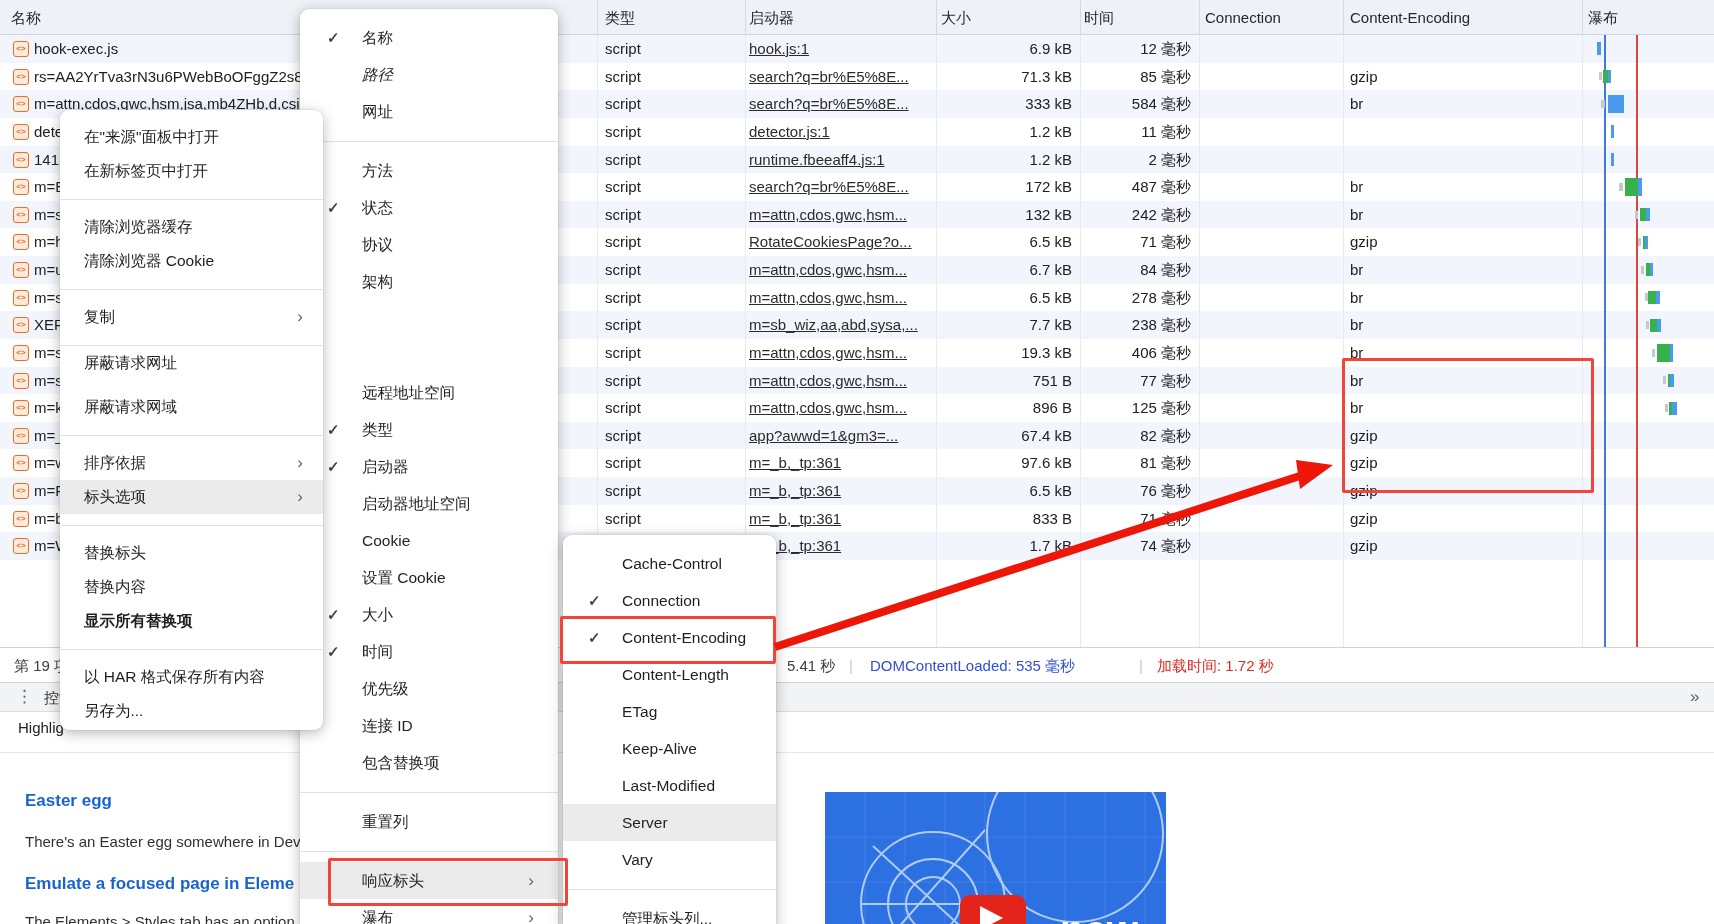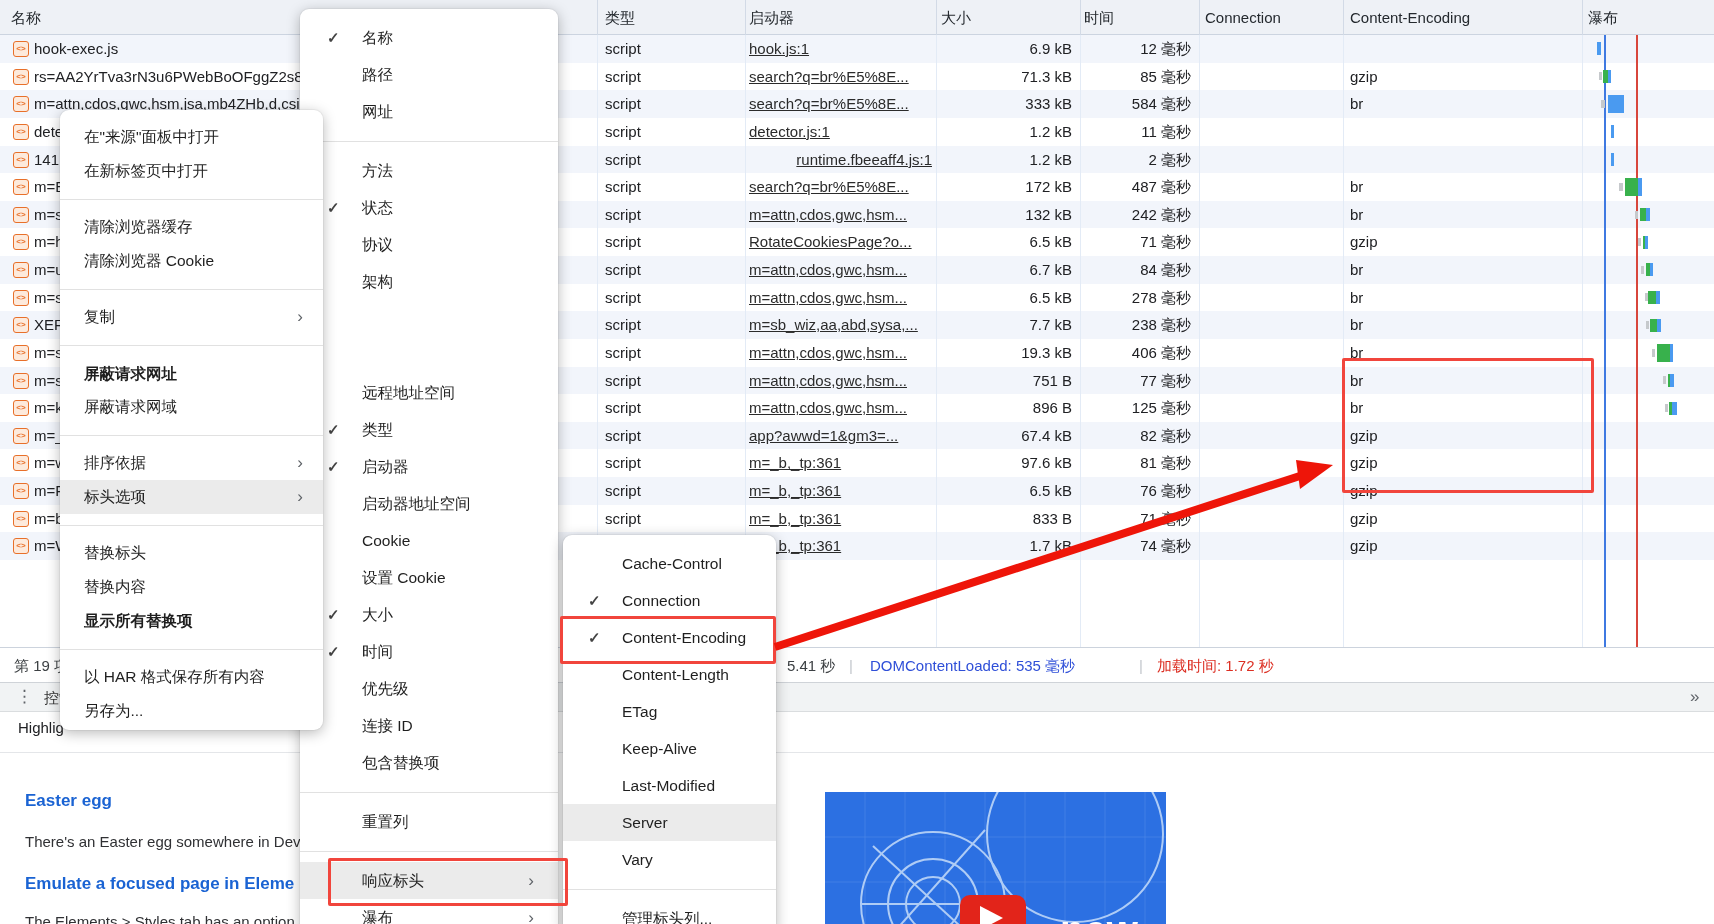--- a/index.html
+++ b/index.html
@@ -102,21 +102,21 @@
         <div class="cell link" style="left: 749px; width: 183px;">detector.js:1</div>
         <div class="cell r" style="left: 936px; width: 136px;">1.2 kB</div>
         <div class="cell r" style="left: 1080px; width: 111px;">11 毫秒</div>
         <div class="cell" style="left: 1206px; width: 135px;"></div>
         <div class="cell" style="left: 1350px; width: 230px;"></div>
       </div>
       <div class="row stripe" style="top: 145.52px; height: 27.63px;">
         <div class="fico">&lt;&gt;</div>
         <div class="cell" style="left: 34px; width: 557px;">141.</div>
         <div class="cell" style="left: 605px; width: 138px;">script</div>
-        <div class="cell link" style="left: 749px; width: 183px; text-align: right;">runtime.fbeeaff4.js:1</div>
+        <div class="cell link" style="left: 749px; width: 183px;">runtime.fbeeaff4.js:1</div>
         <div class="cell r" style="left: 936px; width: 136px;">1.2 kB</div>
         <div class="cell r" style="left: 1080px; width: 111px;">2 毫秒</div>
         <div class="cell" style="left: 1206px; width: 135px;"></div>
         <div class="cell" style="left: 1350px; width: 230px;"></div>
       </div>
       <div class="row" style="top: 173.15px; height: 27.63px;">
         <div class="fico">&lt;&gt;</div>
         <div class="cell" style="left: 34px; width: 557px;">m=E</div>
         <div class="cell" style="left: 605px; width: 138px;">script</div>
         <div class="cell link" style="left: 749px; width: 183px;">search?q=br%E5%8E...</div>
@@ -363,21 +363,21 @@
       <text x="235" y="152" font-size="40" font-weight="bold" fill="#ffffff" font-family="Liberation Sans, sans-serif">new</text>
     </svg>
   </div>
 
   <div class="menu" id="menu2" style="left:300px;top:9px;width:258px;height:935px;z-index:20">
       <div class="mi" style="top: 10px; height: 37px;">
         <div class="chk" style="left: 27px;">✓</div>
         <div class="lbl" style="left: 62px;">名称</div>
       </div>
       <div class="mi" style="top: 47px; height: 37px;">
-        <div class="lbl" style="left: 62px;">路径</div>
+        <div class="lbl" style="left: 62px; font-style: italic;">路径</div>
       </div>
       <div class="mi" style="top: 84px; height: 37px;">
         <div class="lbl" style="left: 62px;">网址</div>
       </div>
       <div class="mdiv" style="top: 132px;"></div>
       <div class="mi" style="top: 143px; height: 37px;">
         <div class="lbl" style="left: 62px;">方法</div>
       </div>
       <div class="mi" style="top: 180px; height: 37px;">
         <div class="chk" style="left: 27px;">✓</div>
@@ -453,21 +453,21 @@
       </div>
       <div class="mi" style="top: 134px; height: 34px;">
         <div class="lbl" style="left: 24px;">清除浏览器 Cookie</div>
       </div>
       <div class="mdiv" style="top: 179px;"></div>
       <div class="mi" style="top: 190px; height: 34px;">
         <div class="lbl" style="left: 24px;">复制</div>
         <div class="arr" style="right: 20px;">›</div>
       </div>
       <div class="mdiv" style="top: 235px;"></div>
-      <div class="mi" style="top: 247px; height: 34px; font-weight: bold;">
+      <div class="mi" style="top: 236px; height: 34px;">
         <div class="lbl" style="left: 24px;">屏蔽请求网址</div>
       </div>
       <div class="mi" style="top: 280px; height: 34px;">
         <div class="lbl" style="left: 24px;">屏蔽请求网域</div>
       </div>
       <div class="mdiv" style="top: 325px;"></div>
       <div class="mi" style="top: 336px; height: 34px;">
         <div class="lbl" style="left: 24px;">排序依据</div>
         <div class="arr" style="right: 20px;">›</div>
       </div>

